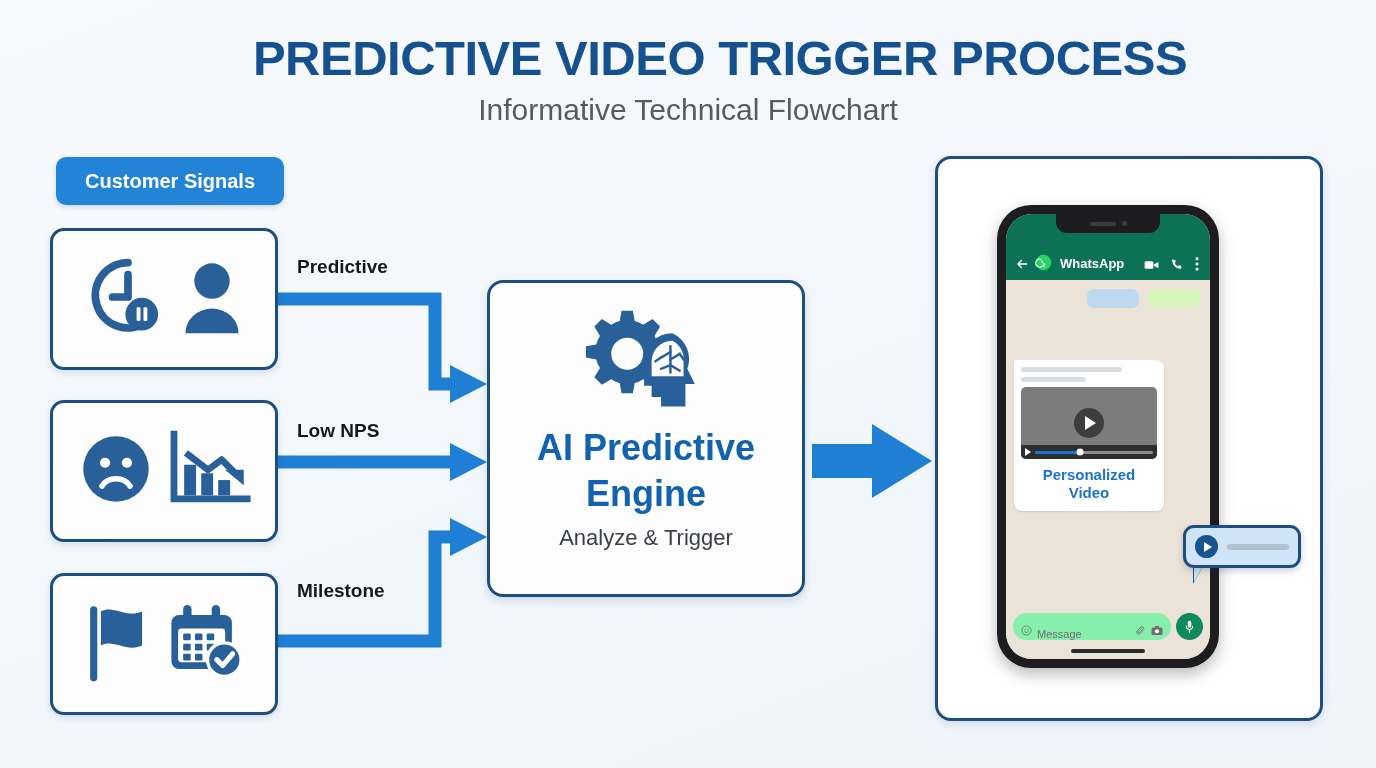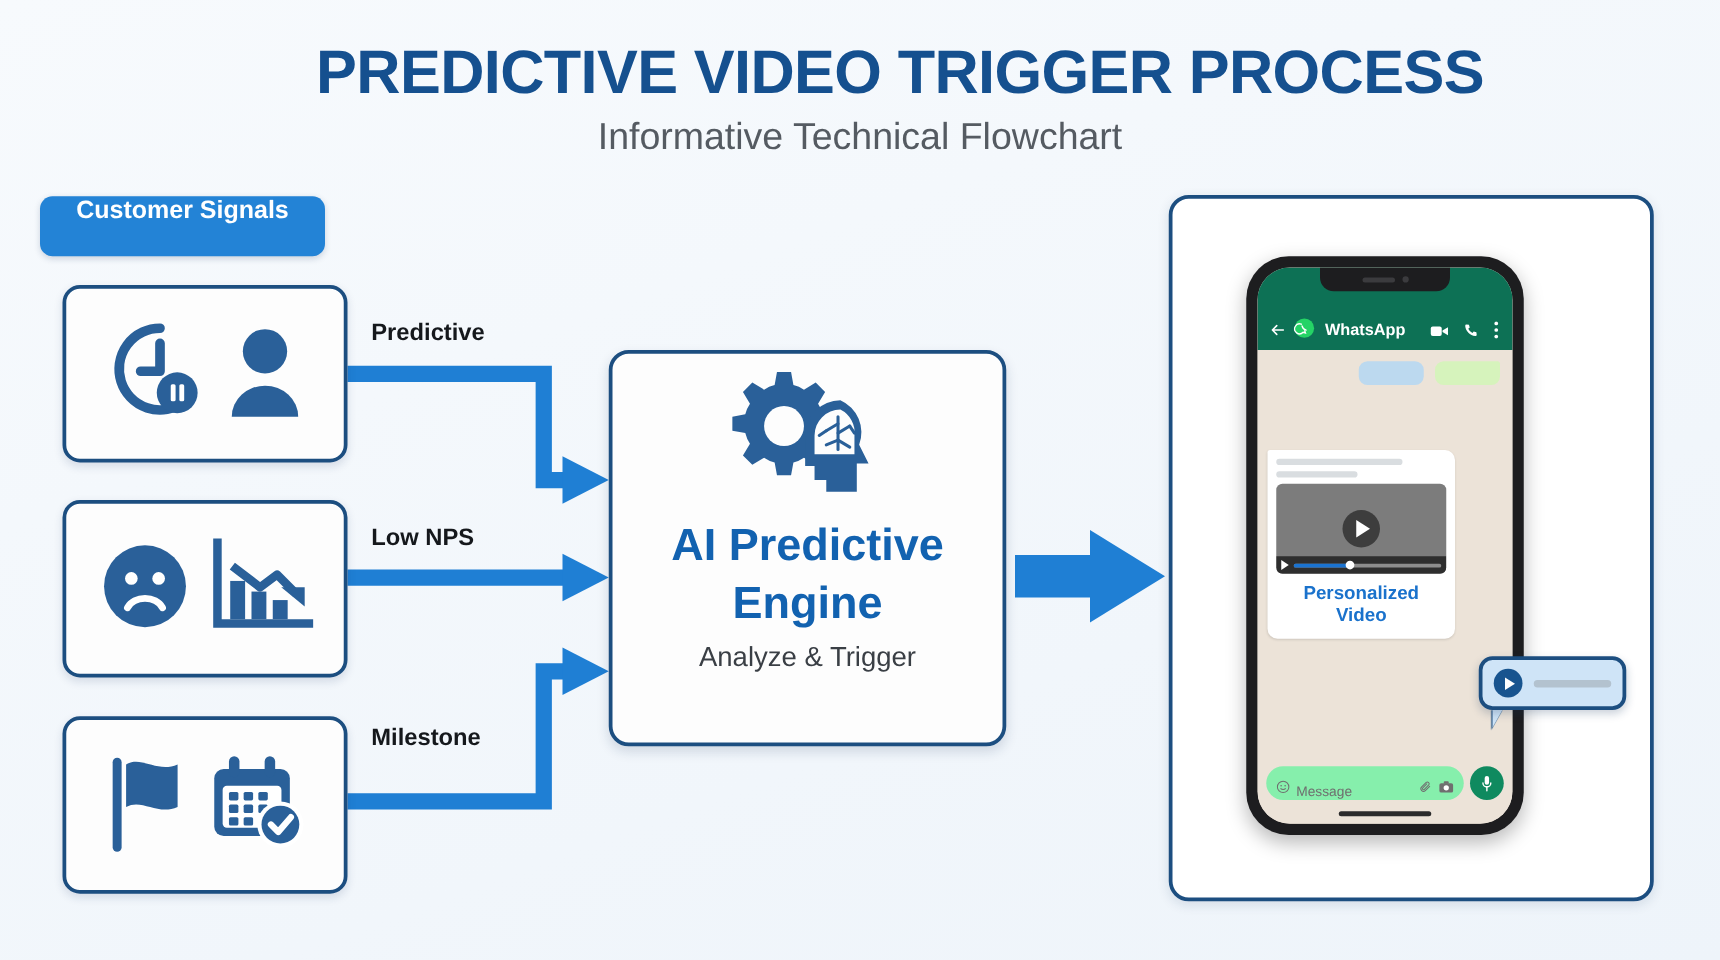--- a/index.html
+++ b/index.html
@@ -25,27 +25,27 @@
     margin-left: 32px;
   }
   .subtitle {
     position: absolute; top: 93px; left: 0; width: 1376px;
     text-align: center;
     font-size: 30px; font-weight: 400; color: #555b62;
   }
 
   
   .badge {
-    position: absolute; left: 32px; top: 157px;
+    position: absolute; left: 56px; top: 157px;
     width: 228px; height: 48px;
     background: #2383d6;
     border-radius: 10px;
     color: #ffffff;
     font-size: 20px; font-weight: 700;
-    display: flex; justify-content: center;
+    display: flex; align-items: center; justify-content: center;
     box-shadow: 0 2px 5px rgba(20,50,90,.18);
   }
 
   
   .card {
     position: absolute; left: 50px;
     width: 228px; height: 142px;
     background: #fdfdfd;
     border: 3px solid #1c4e80;
     border-radius: 14px;
@@ -73,21 +73,21 @@
   
   #engine {
     position: absolute; left: 487px; top: 280px;
     width: 318px; height: 317px;
     background: #fdfdfd;
     border: 3px solid #1c4e80;
     border-radius: 16px;
     box-shadow: 0 4px 9px rgba(20,50,90,.15);
     display: flex; flex-direction: column;
     align-items: center; justify-content: flex-start;
-    padding-top: 9px;
+    padding-top: 22px;
   }
   #engine .engine-title {
     margin-top: 8px;
     font-size: 36px; font-weight: 700; color: #1262b0;
     text-align: center; line-height: 1.28;
   }
   #engine .engine-sub {
     margin-top: 8px;
     font-size: 22px; font-weight: 400; color: #3a3f45;
   }

